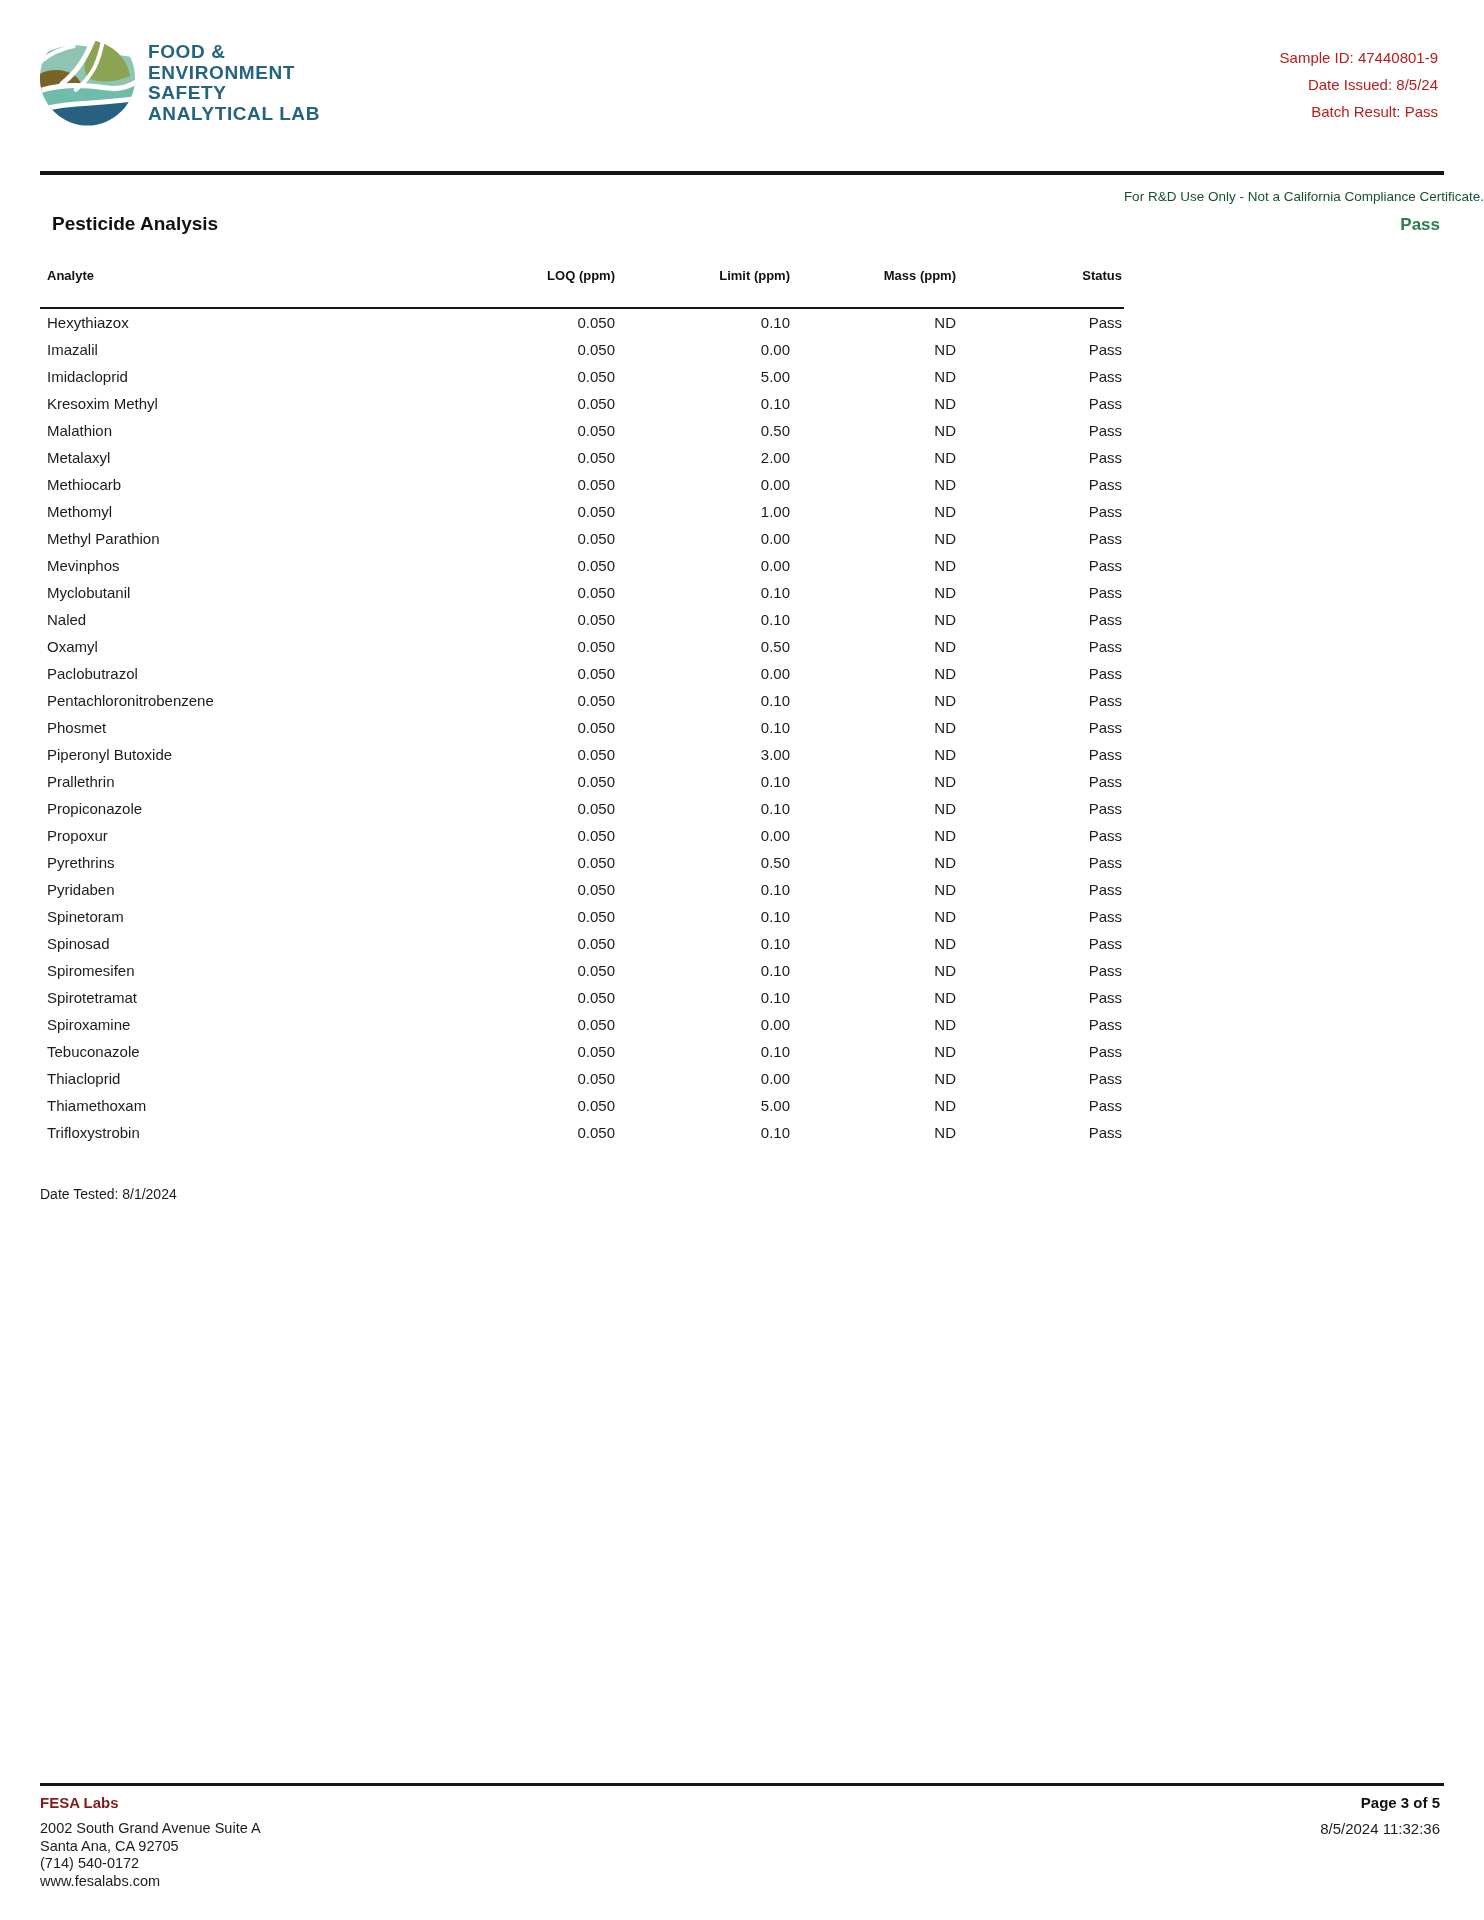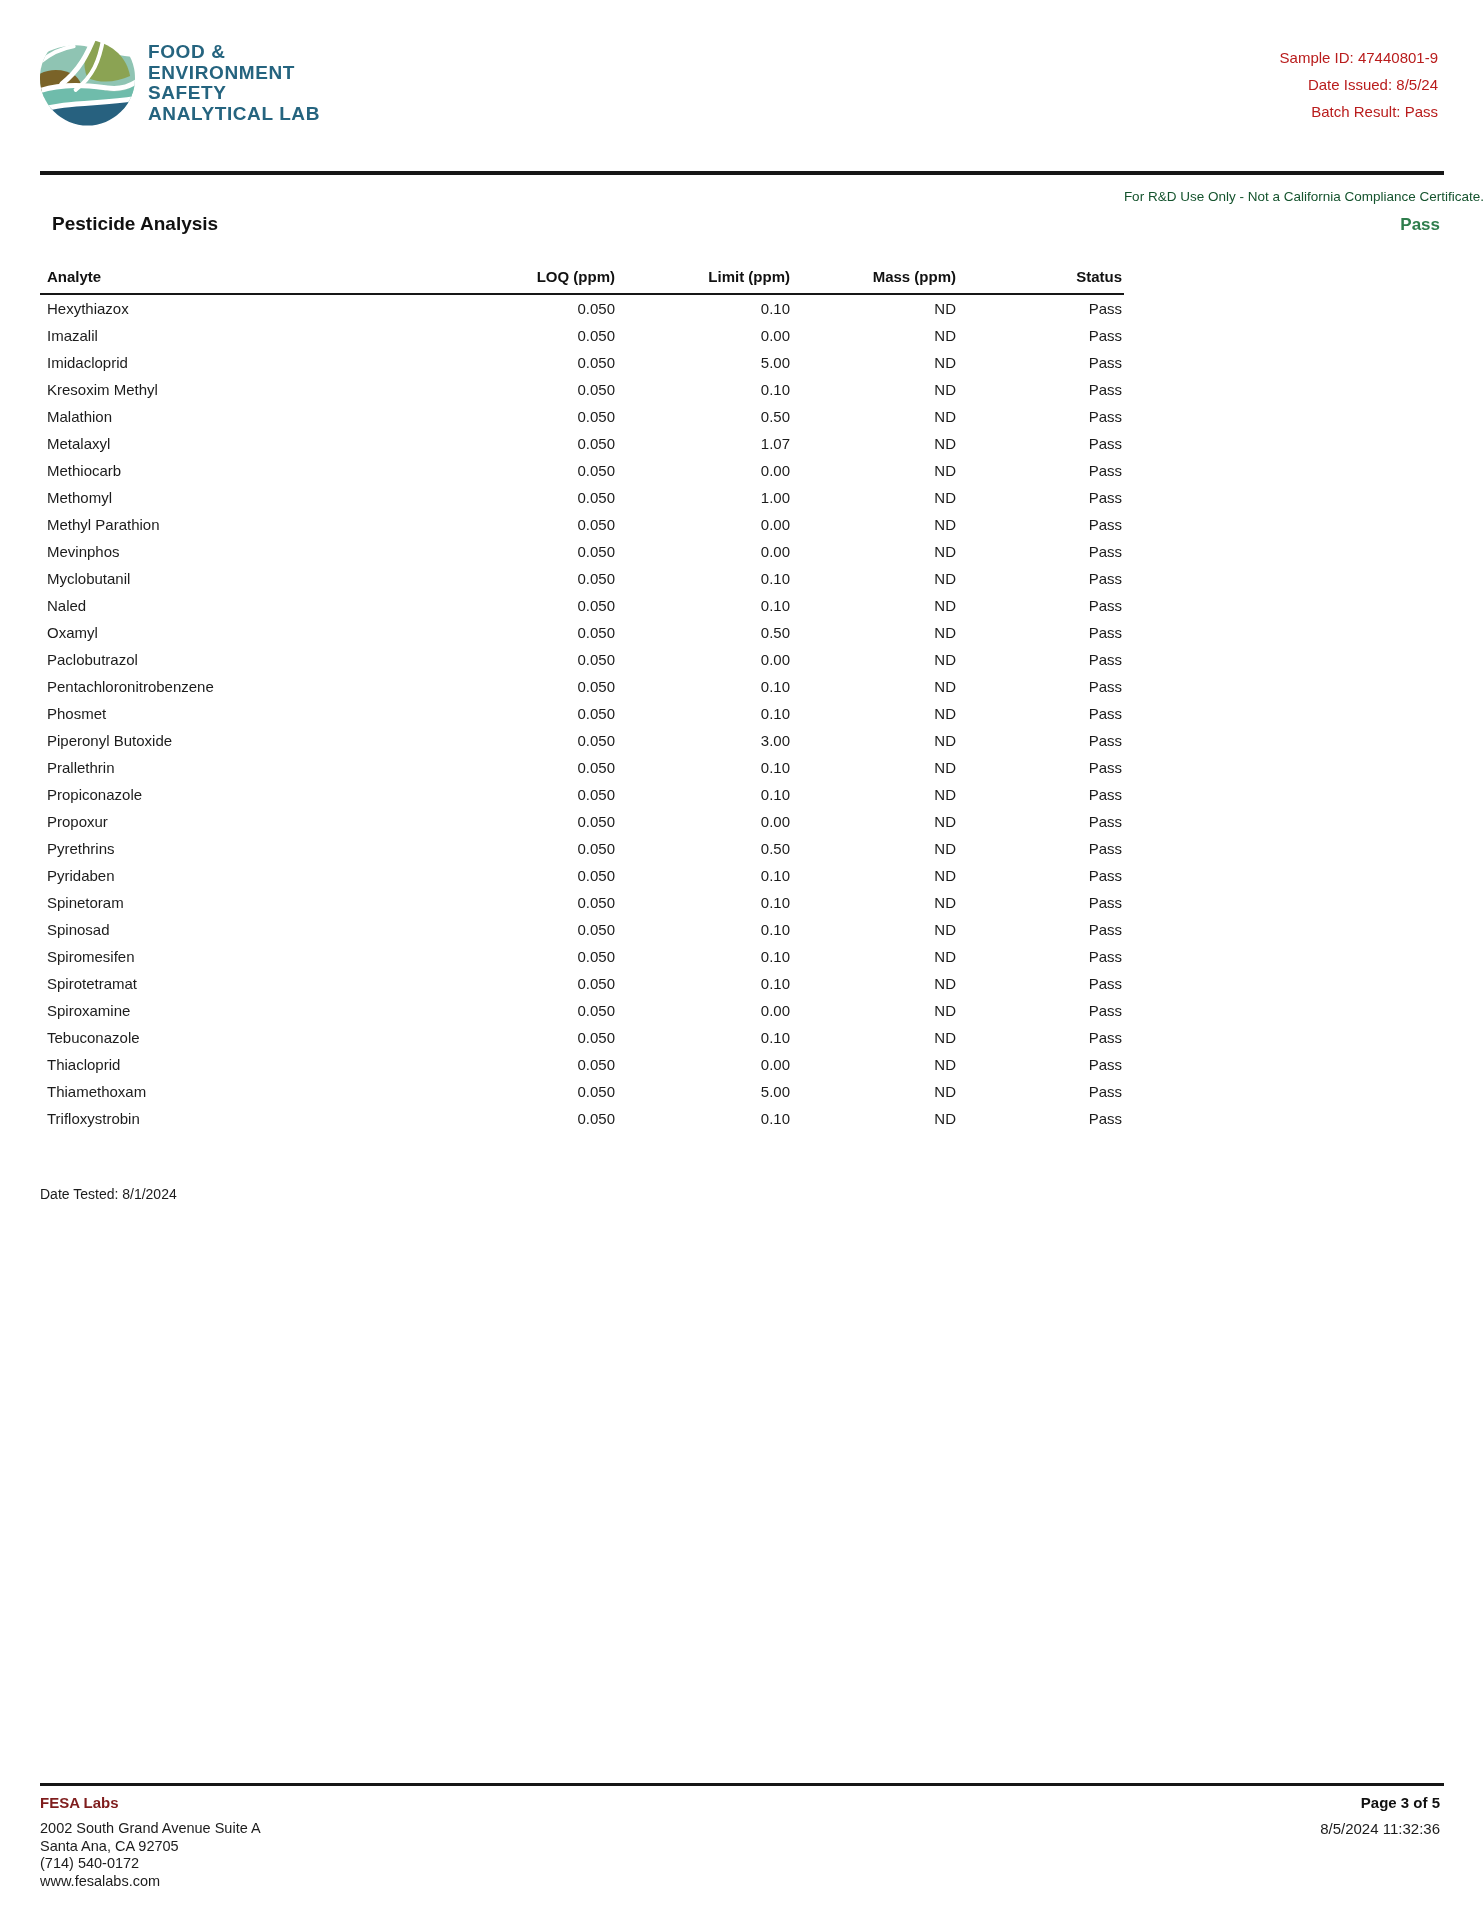--- a/index.html
+++ b/index.html
@@ -53,22 +53,22 @@
     border-collapse:collapse; table-layout:fixed;
     font-size:15px; color:#1c1c1c;
   }
   .analysis-table col.c1 { width:420px; }
   .analysis-table col.c2 { width:157px; }
   .analysis-table col.c3 { width:175px; }
   .analysis-table col.c4 { width:166px; }
   .analysis-table col.c5 { width:166px; }
   .analysis-table col.c6 { width:320px; }
   .analysis-table thead th {
-    font-weight:700; font-size:15px; color:#111;
-    padding:18px 2px 8px 0; text-align:right;
+    font-weight:700; font-size:13px; color:#111;
+    padding:18px 2px 24px 0; text-align:right;
     border-bottom:2px solid #161616;
     white-space:nowrap;
   }
   .analysis-table thead th:first-child { text-align:left; padding-left:7px; }
   .analysis-table tbody td {
     height:27px; padding:0 2px 0 0; text-align:right; white-space:nowrap;
   }
   .analysis-table tbody td:first-child { text-align:left; padding-left:7px; }
   .analysis-table th:last-child, .analysis-table td:last-child { border:none; }
 
@@ -208,21 +208,21 @@
           <td>Malathion</td>
           <td>0.050</td>
           <td>0.50</td>
           <td>ND</td>
           <td>Pass</td>
           <td></td>
         </tr>
         <tr>
           <td>Metalaxyl</td>
           <td>0.050</td>
-          <td>1.07</td>
+          <td>2.00</td>
           <td>ND</td>
           <td>Pass</td>
           <td></td>
         </tr>
         <tr>
           <td>Methiocarb</td>
           <td>0.050</td>
           <td>0.00</td>
           <td>ND</td>
           <td>Pass</td>

